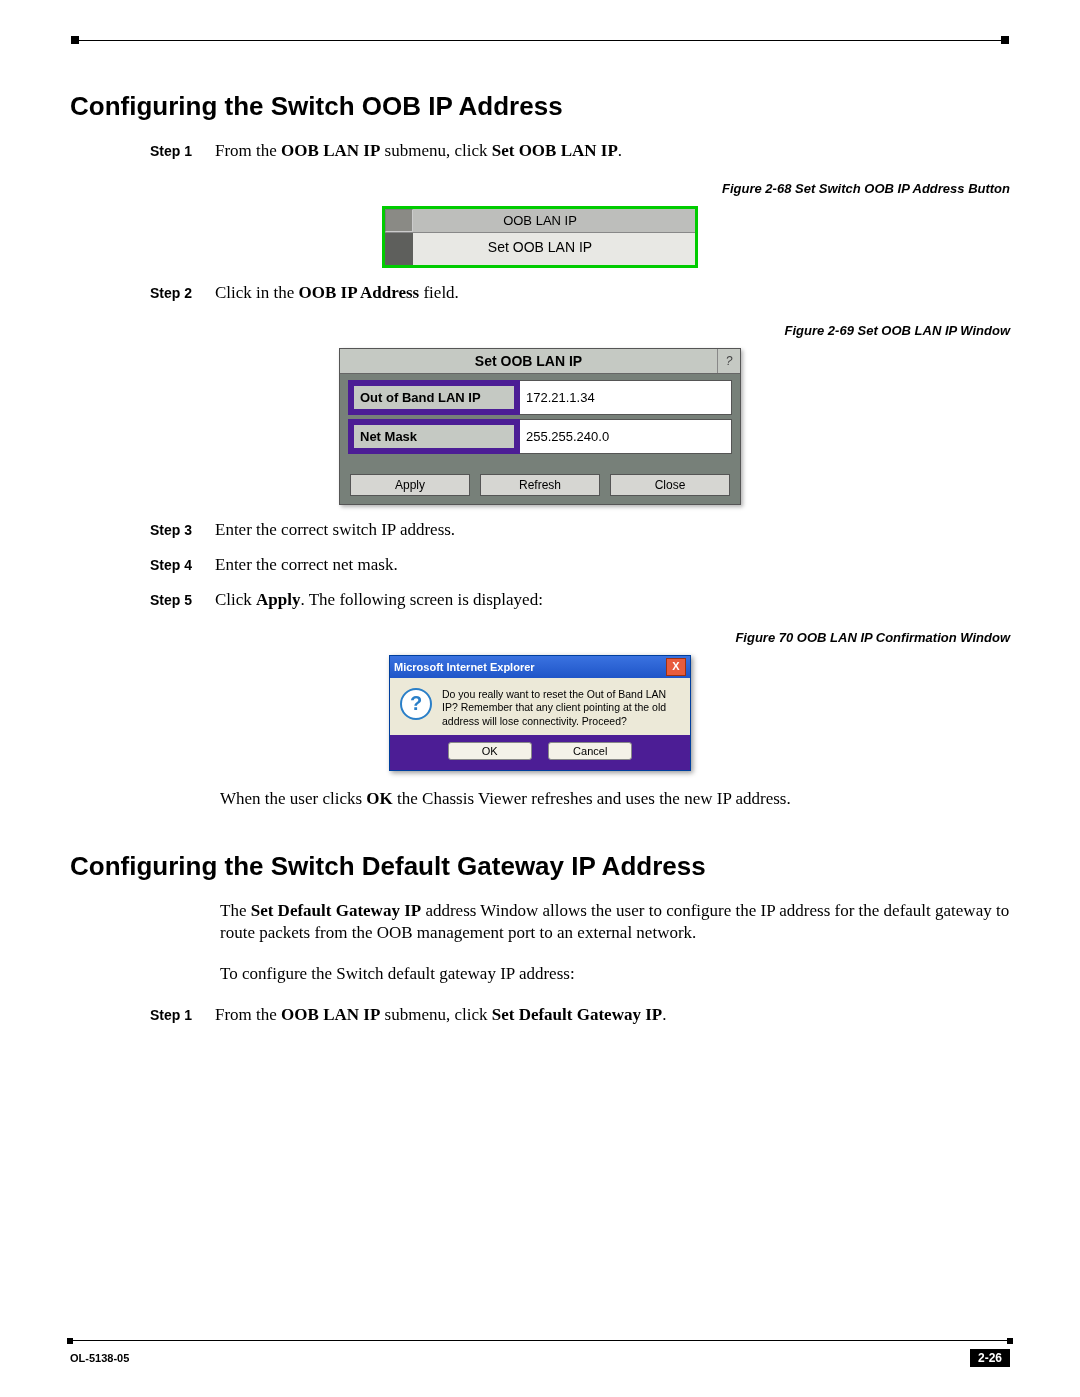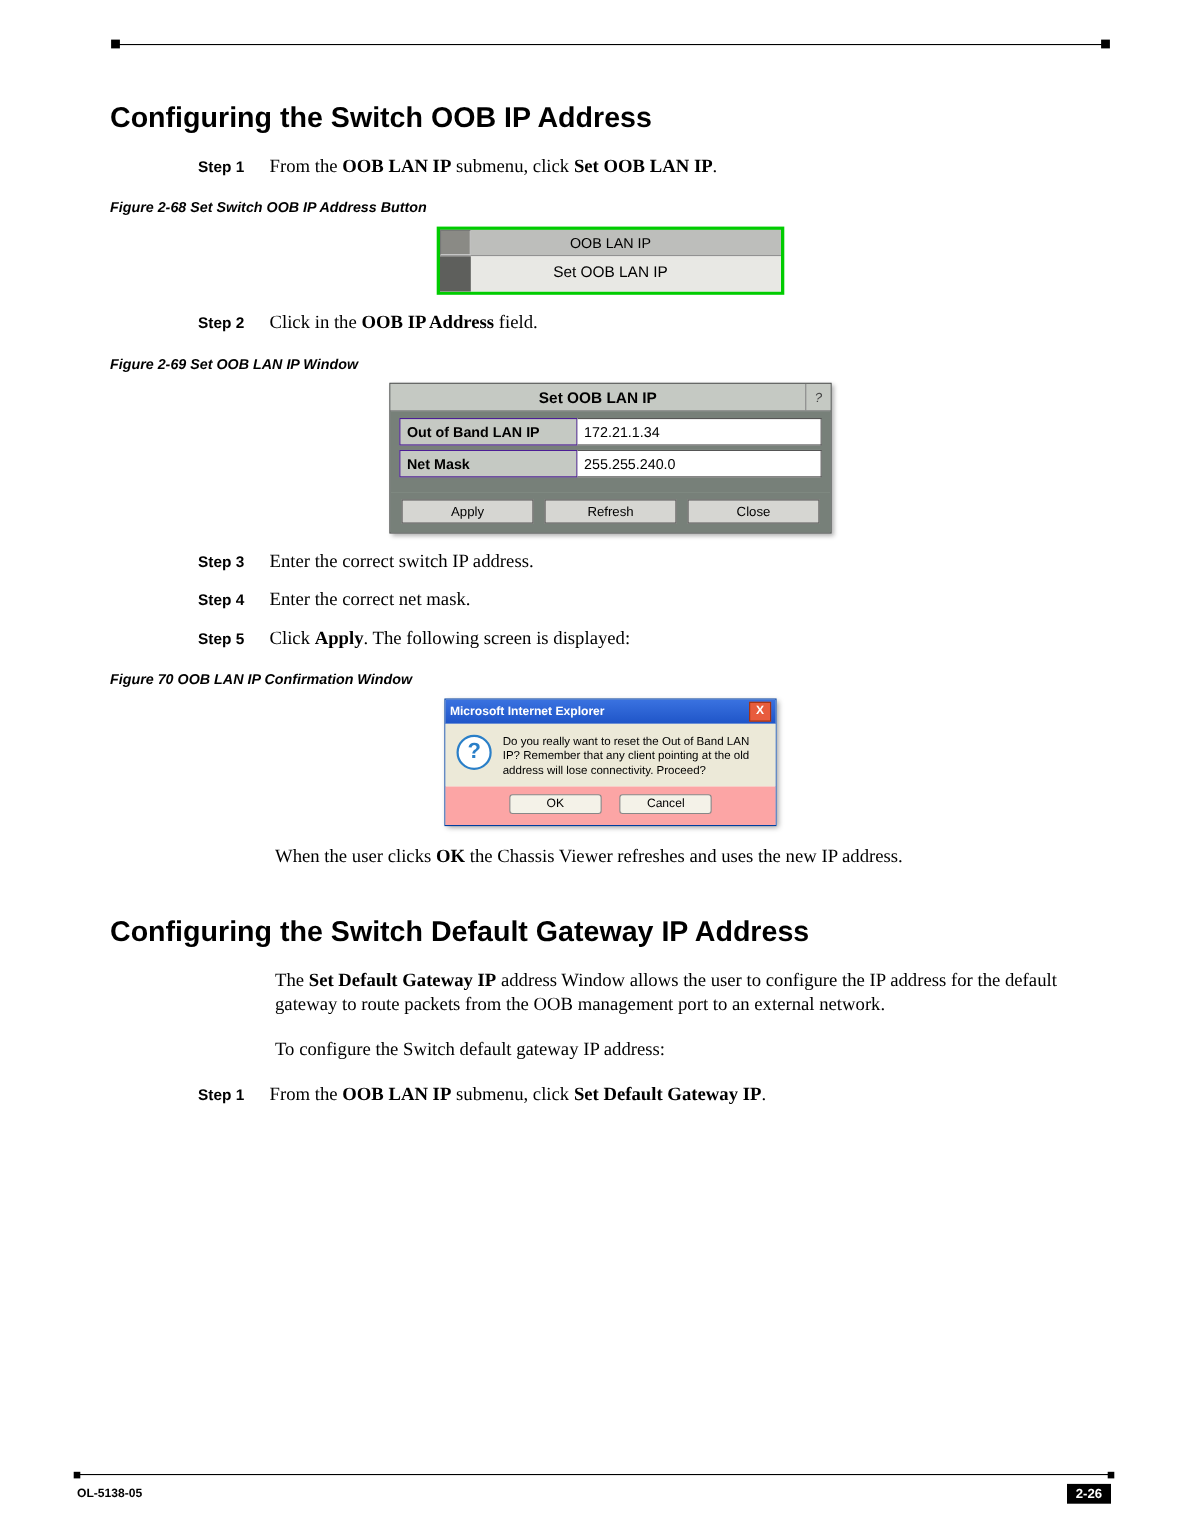--- a/index.html
+++ b/index.html
@@ -8,21 +8,21 @@
     background: #fff;
     font-family: "Times New Roman", Times, serif;
     color: #000;
     width: 1080px;
   }
   .page {
     width: 1080px;
     min-height: 1397px;
     position: relative;
     box-sizing: border-box;
-    padding: 40px 70px 60px 100px;
+    padding: 40px 70px 60px 70px;
   }
   .top-rule {
     border-top: 1.5px solid #000;
     margin-left: 5px;
     margin-right: 5px;
     position: relative;
     height: 10px;
   }
   .top-rule::before,
   .top-rule::after {
@@ -62,22 +62,24 @@
     font-size: 14px;
     width: 65px;
     flex: none;
   }
   .step-text { flex: 1; }
   .figure-caption {
     font-family: Arial, Helvetica, sans-serif;
     font-weight: bold;
     font-style: italic;
     font-size: 13px;
+    margin-left: 150px;
     margin-top: 18px;
     margin-bottom: 10px;
+    text-align: right;
   }
   b { font-weight: bold; }
   .figure-wrap {
     display: flex;
     justify-content: center;
     margin-bottom: 14px;
   }
   
   .fig68 {
     width: 310px;
@@ -150,21 +152,21 @@
     background: #778079;
   }
   .fig69-row {
     display: flex;
     margin-bottom: 4px;
     font-size: 13px;
   }
   .fig69-label {
     width: 148px;
     background: #c5c9c3;
-    border: 1px solid #4c1d95;
+    border: 6px solid #4c1d95;
     padding: 4px 6px;
     font-weight: bold;
   }
   .fig69-field {
     flex: 1;
     background: #fff;
     border: 1px solid #555;
     border-left: none;
     padding: 4px 6px;
     font-family: Arial, sans-serif;
@@ -234,21 +236,21 @@
     line-height: 26px;
     margin-right: 10px;
     flex: none;
   }
   .fig70-msg {
     font-size: 10.5px;
     line-height: 1.3;
     color: #000;
   }
   .fig70-buttons {
-    background: #fca5a5;
+    background: #4c1d95;
     text-align: center;
     padding: 6px 0 10px 0;
   }
   .fig70-btn {
     display: inline-block;
     min-width: 62px;
     margin: 0 6px;
     background: #f4f2e8;
     border: 1px solid #888;
     border-radius: 3px;

